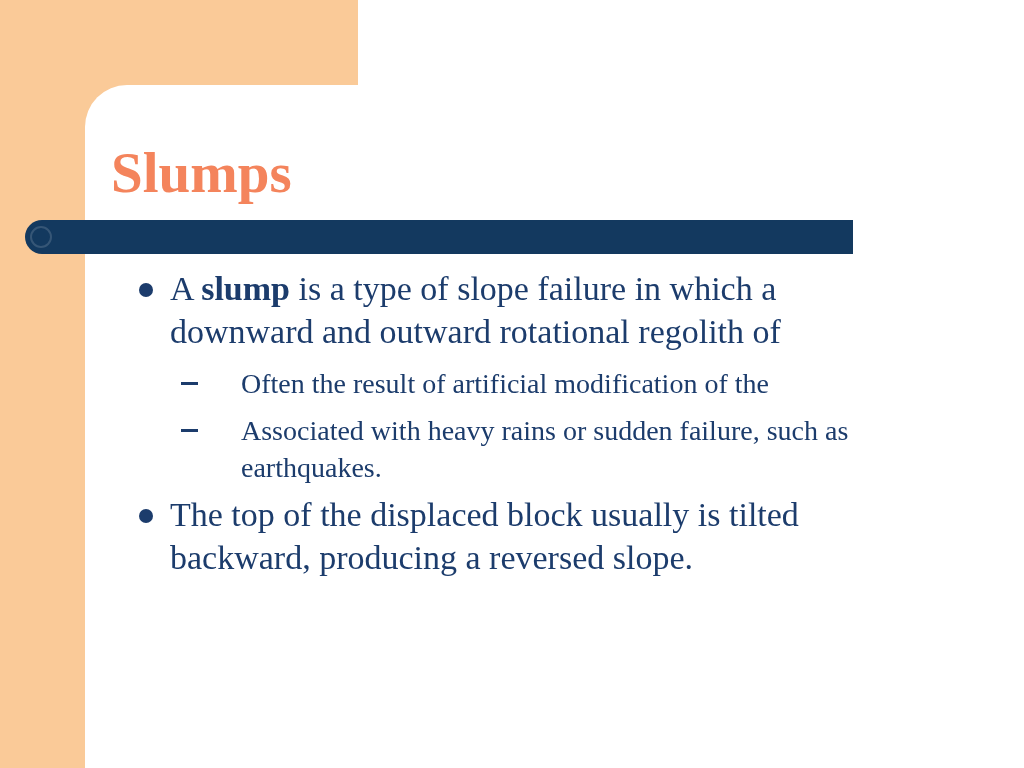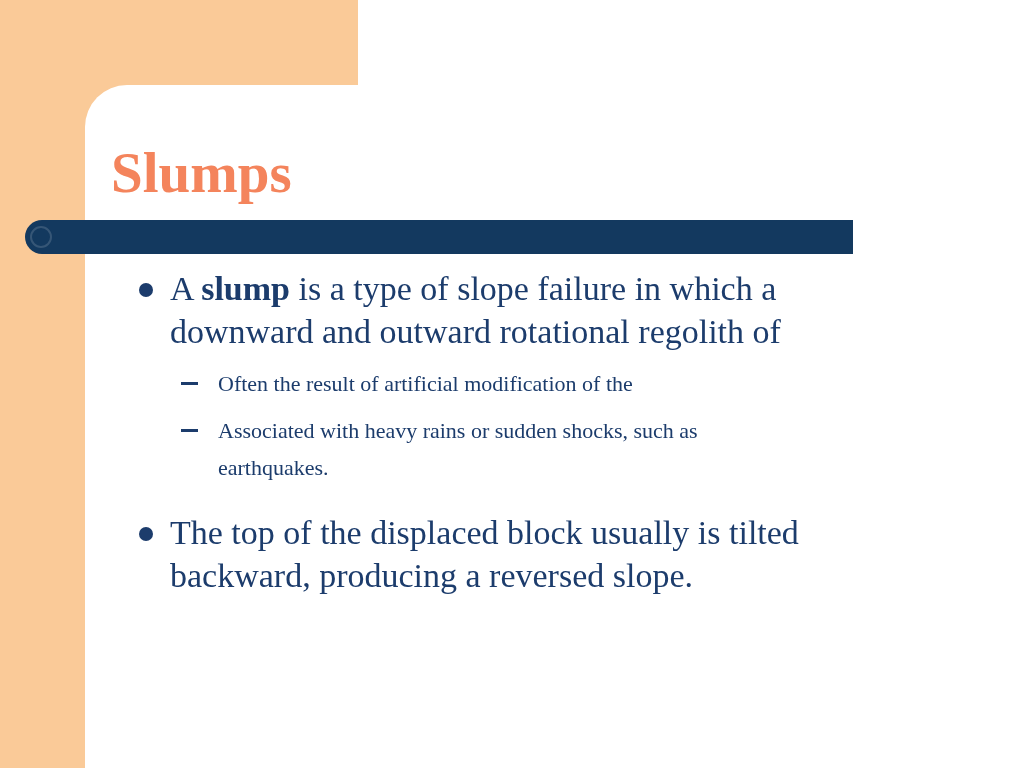--- a/index.html
+++ b/index.html
@@ -83,35 +83,36 @@
   .dot {
     display: block;
     width: 14px;
     height: 14px;
     margin-top: 16px;
     border-radius: 50%;
     background: var(--text_navy, #1C3C6C);
   }
   .lvl2 { margin-left: 42px; }
   .lvl2 .lines {
-    font-size: 22px;
+    font-size: 28px;
     line-height: 37px;
     white-space: nowrap;
+    margin-left: 23px;
   }
   .marker2 { flex: 0 0 37px; }
   .dash {
     display: block;
     width: 17px;
     height: 3px;
     margin-top: 17px;
     background: var(--text_navy, #1C3C6C);
   }
   .sub1 { margin-top: 12px; }
   .sub2 { margin-top: 10px; }
-  .b2   { margin-top: 25px;  }
+  .b2   { margin-top: 7px;  }
   b { font-weight: bold; }
 </style>
 </head>
 <body>
 
 <div class="slide">
 
   <div class="peach"></div>
 
   <div class="card"></div>
@@ -141,21 +142,21 @@
       <div class="lines">
         <div class="line">Often the result of artificial modification of the</div>
       </div>
     </div>
 
     <div class="row lvl2 sub2">
       <span class="marker2">
           <span class="dash"></span>
         </span>
       <div class="lines">
-        <div class="line">Associated with heavy rains or sudden shocks, such as</div>
+        <div class="line">Associated with heavy rains or sudden failure, such as</div>
         <div class="line">earthquakes.</div>
       </div>
     </div>
 
     <div class="row lvl1 b2">
       <span class="marker1">
           <span class="dot"></span>
         </span>
       <div class="lines">
         <div class="line">The top of the displaced block usually is tilted</div>

